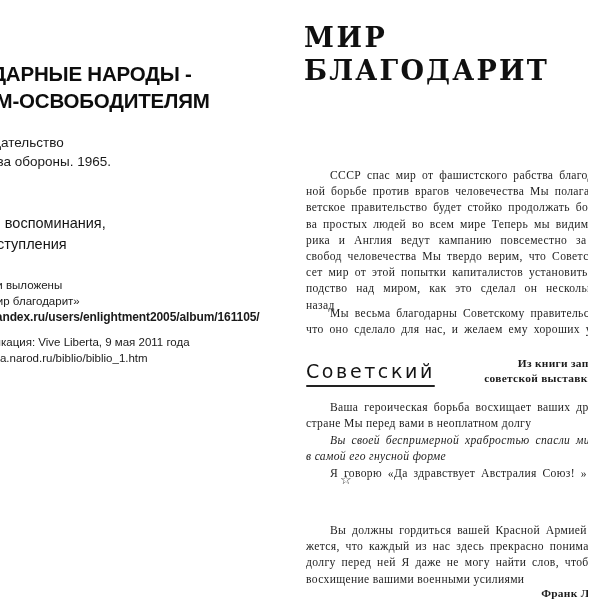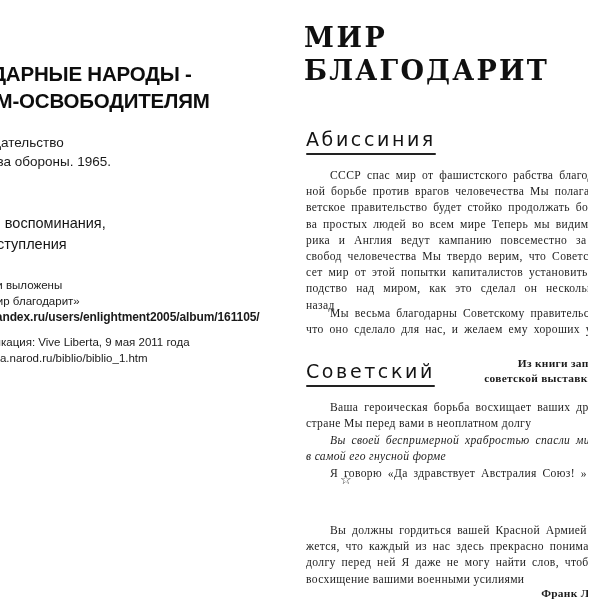--- a/index.html
+++ b/index.html
@@ -250,21 +250,20 @@
 
   <div id="scan-panel">
     <div id="scan-page">
 
       <div id="scan-title">
         <div class="btl l1">МИР</div>
         <div class="btl l2">БЛАГОДАРИТ</div>
       </div>
 
       <div class="scan-heading" style="left:18px; top:128px;">
-        <span>Абиссиния</span>
         <span class="rule"></span>
       </div>
 
       <div class="scan-body" style="left:18px; top:168px;">
         <span class="pline ind just">СССР спас мир от фашистского рабства благода</span>
         <span class="pline just">ной борьбе против врагов человечества  Мы полагаем,</span>
         <span class="pline just">ветское правительство будет стойко продолжать бороться</span>
         <span class="pline just">ва простых людей во всем мире  Теперь мы видим, ч</span>
         <span class="pline just2">рика и Англия ведут кампанию повсеместно за ра</span>
         <span class="pline just">свобод человечества  Мы твердо верим, что Советский</span>

